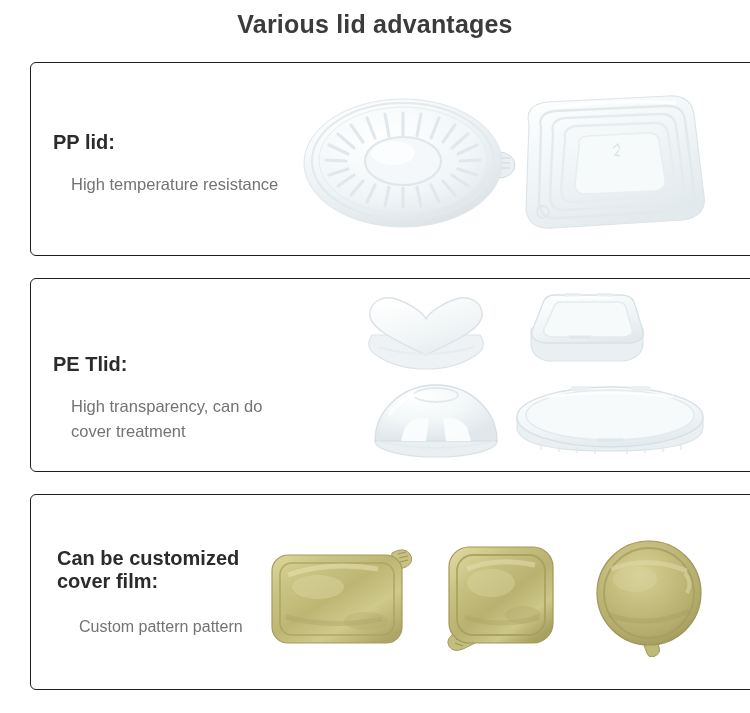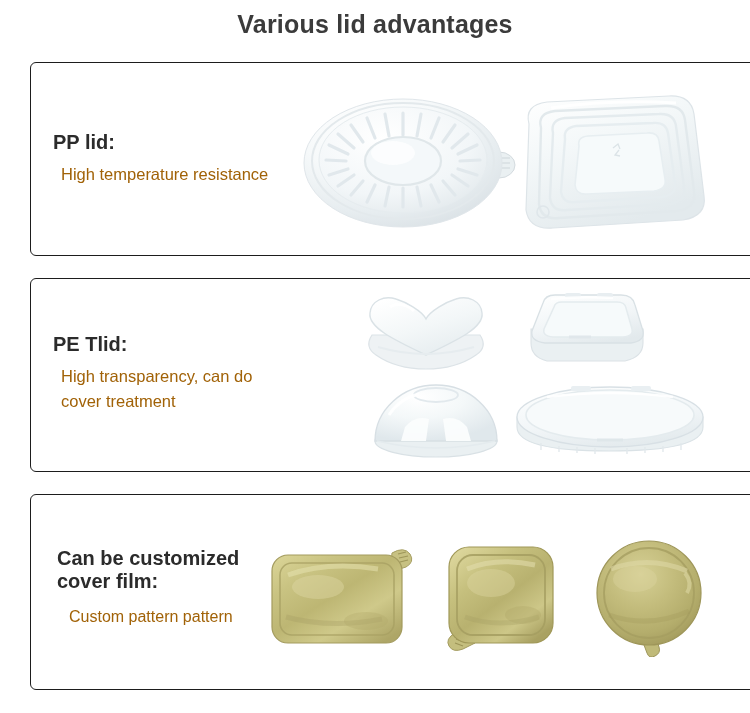--- a/index.html
+++ b/index.html
@@ -51,27 +51,27 @@
     font-size: 20px;
     font-weight: bold;
     color: #2b2b2b;
     line-height: 1.14;
     margin: 0 0 6px 0;
     white-space: pre-line;
   }
   .card-desc {
     font-size: 16.5px;
     font-weight: normal;
-    color: #a16207;
+    color: #737373;
     line-height: 1.55;
-    margin: 8px;
+    margin: 18px;
     white-space: pre-line;
   }
   #pp-text   { top: 68px; }
-  #pet-text  { top: 54px; }
+  #pet-text  { top: 74px; }
   #film-text { top: 52px; left: 26px; }
   #film-text .card-desc { font-size: 16px; padding-left: 4px; padding-top: 4px;}
 
   .art {
     position: absolute;
     pointer-events: none;
   }
 </style>
 </head>
 <body>

